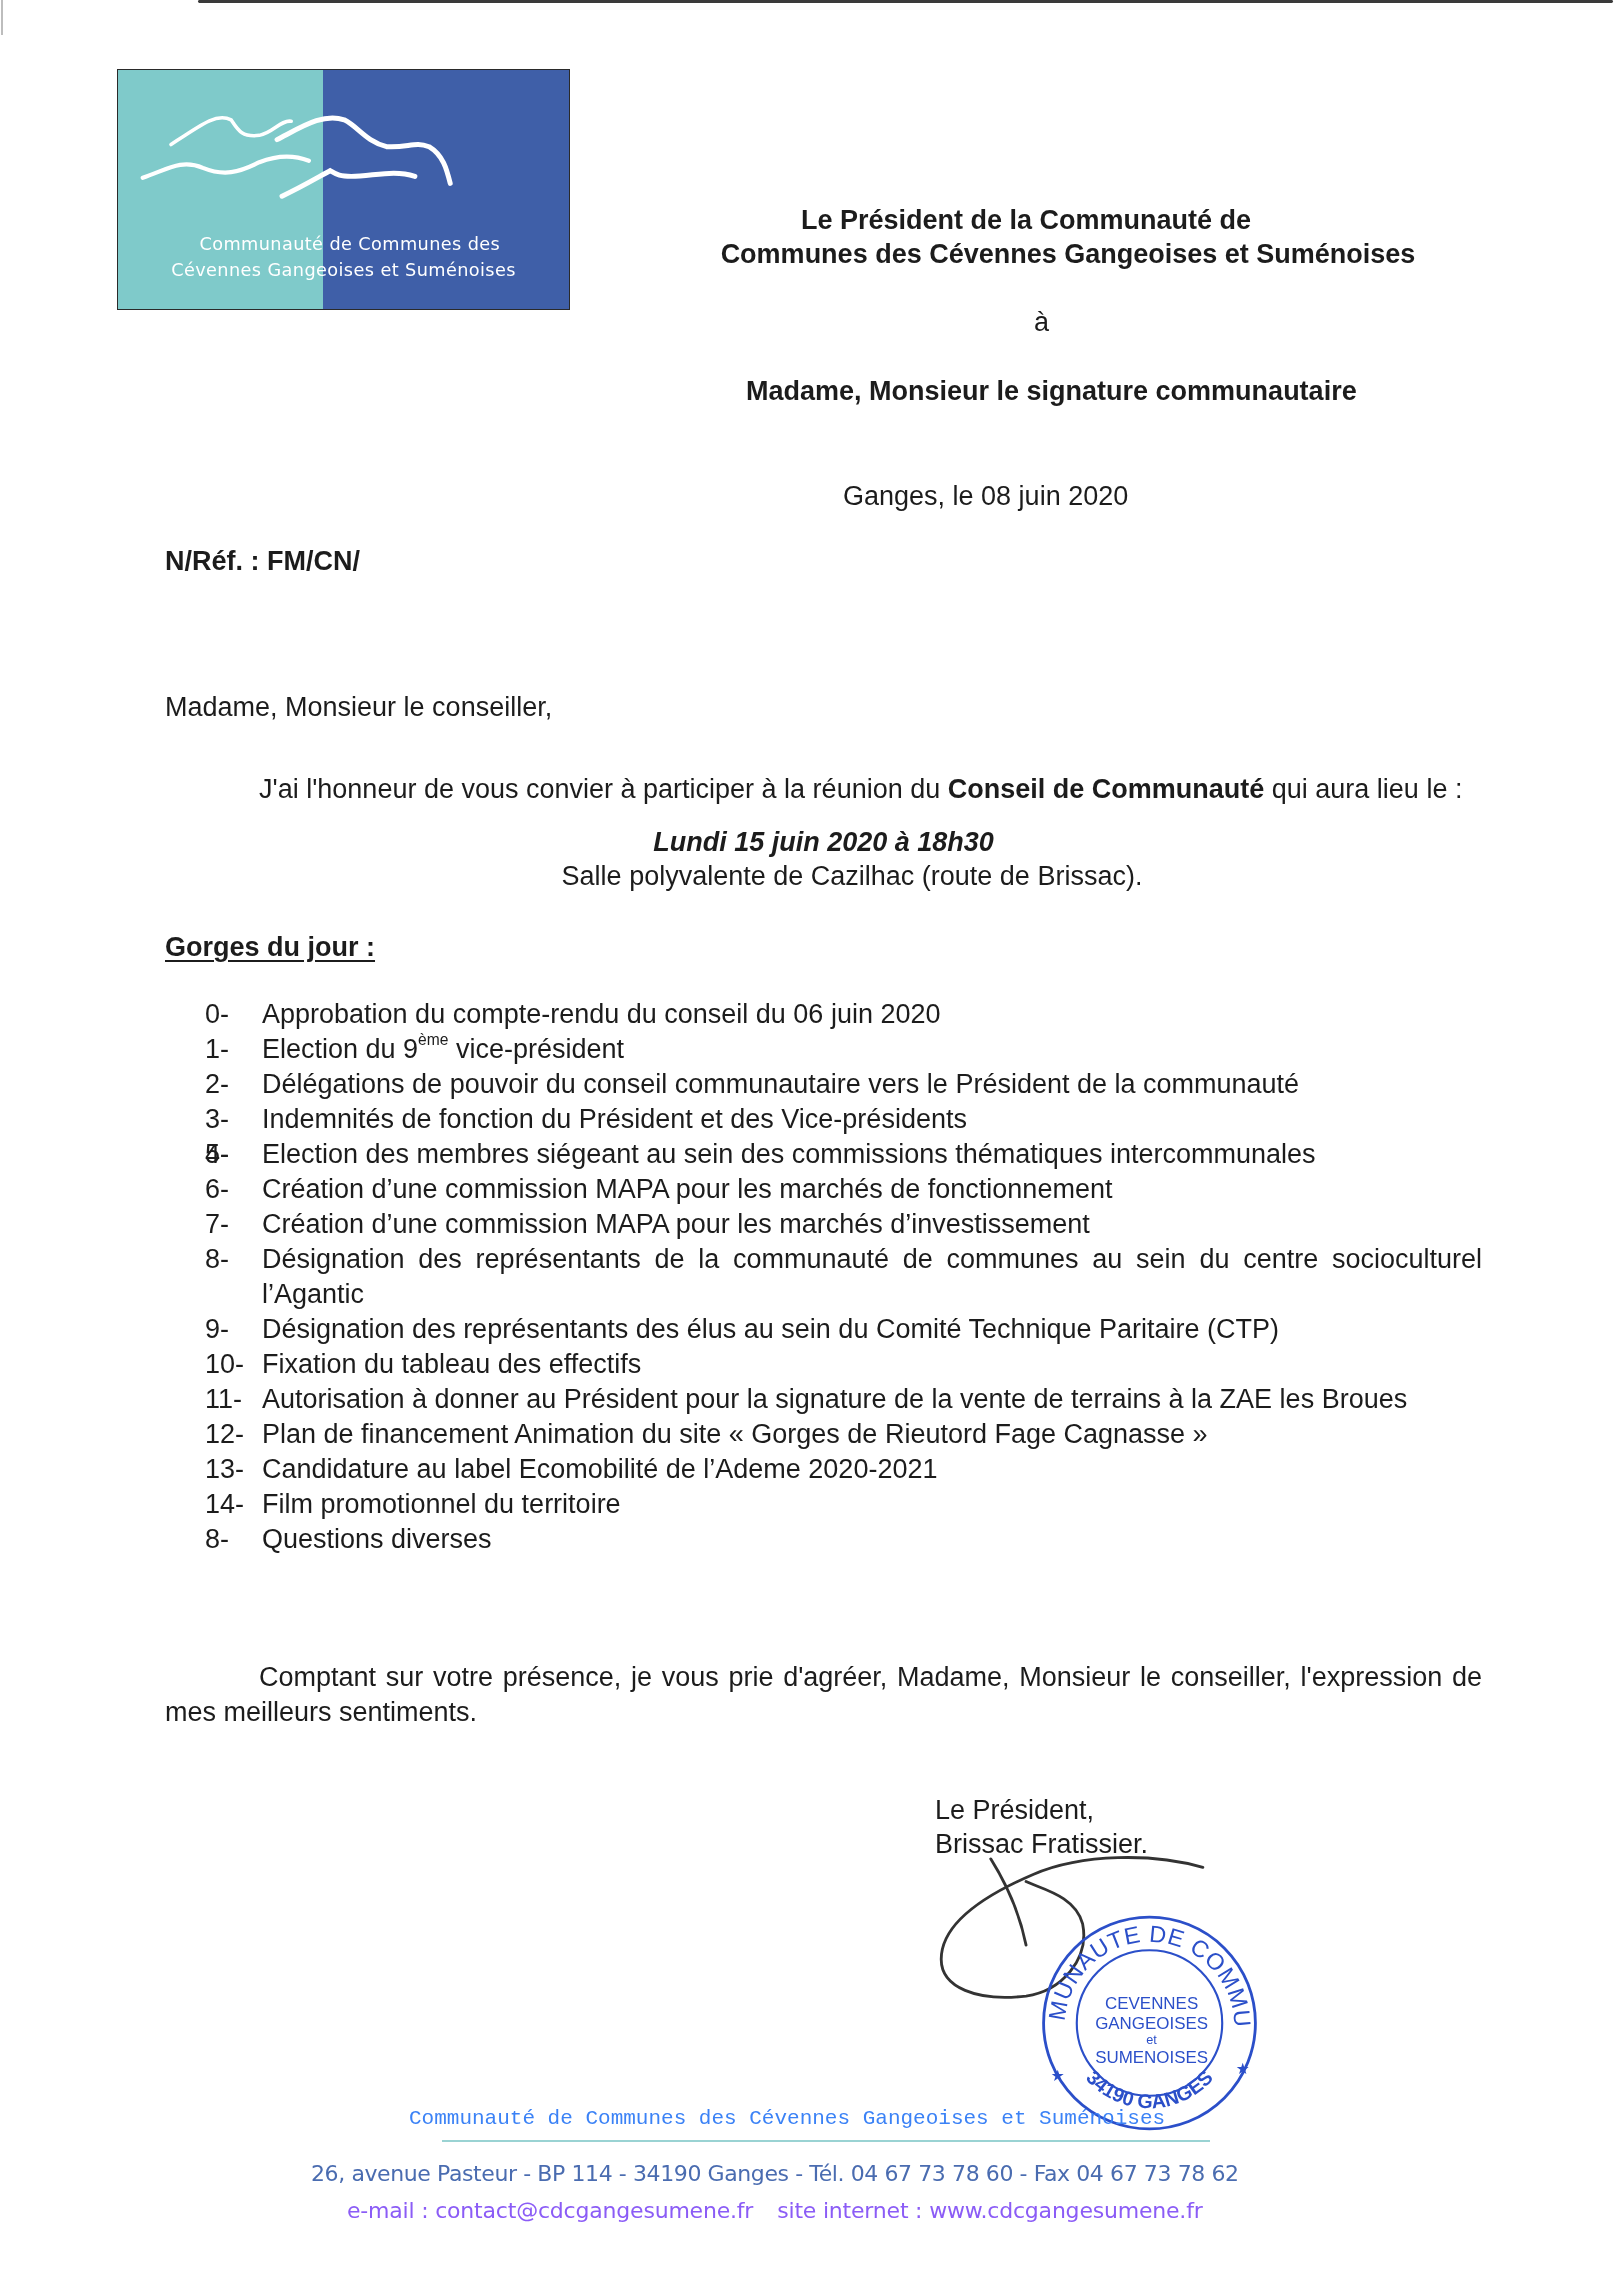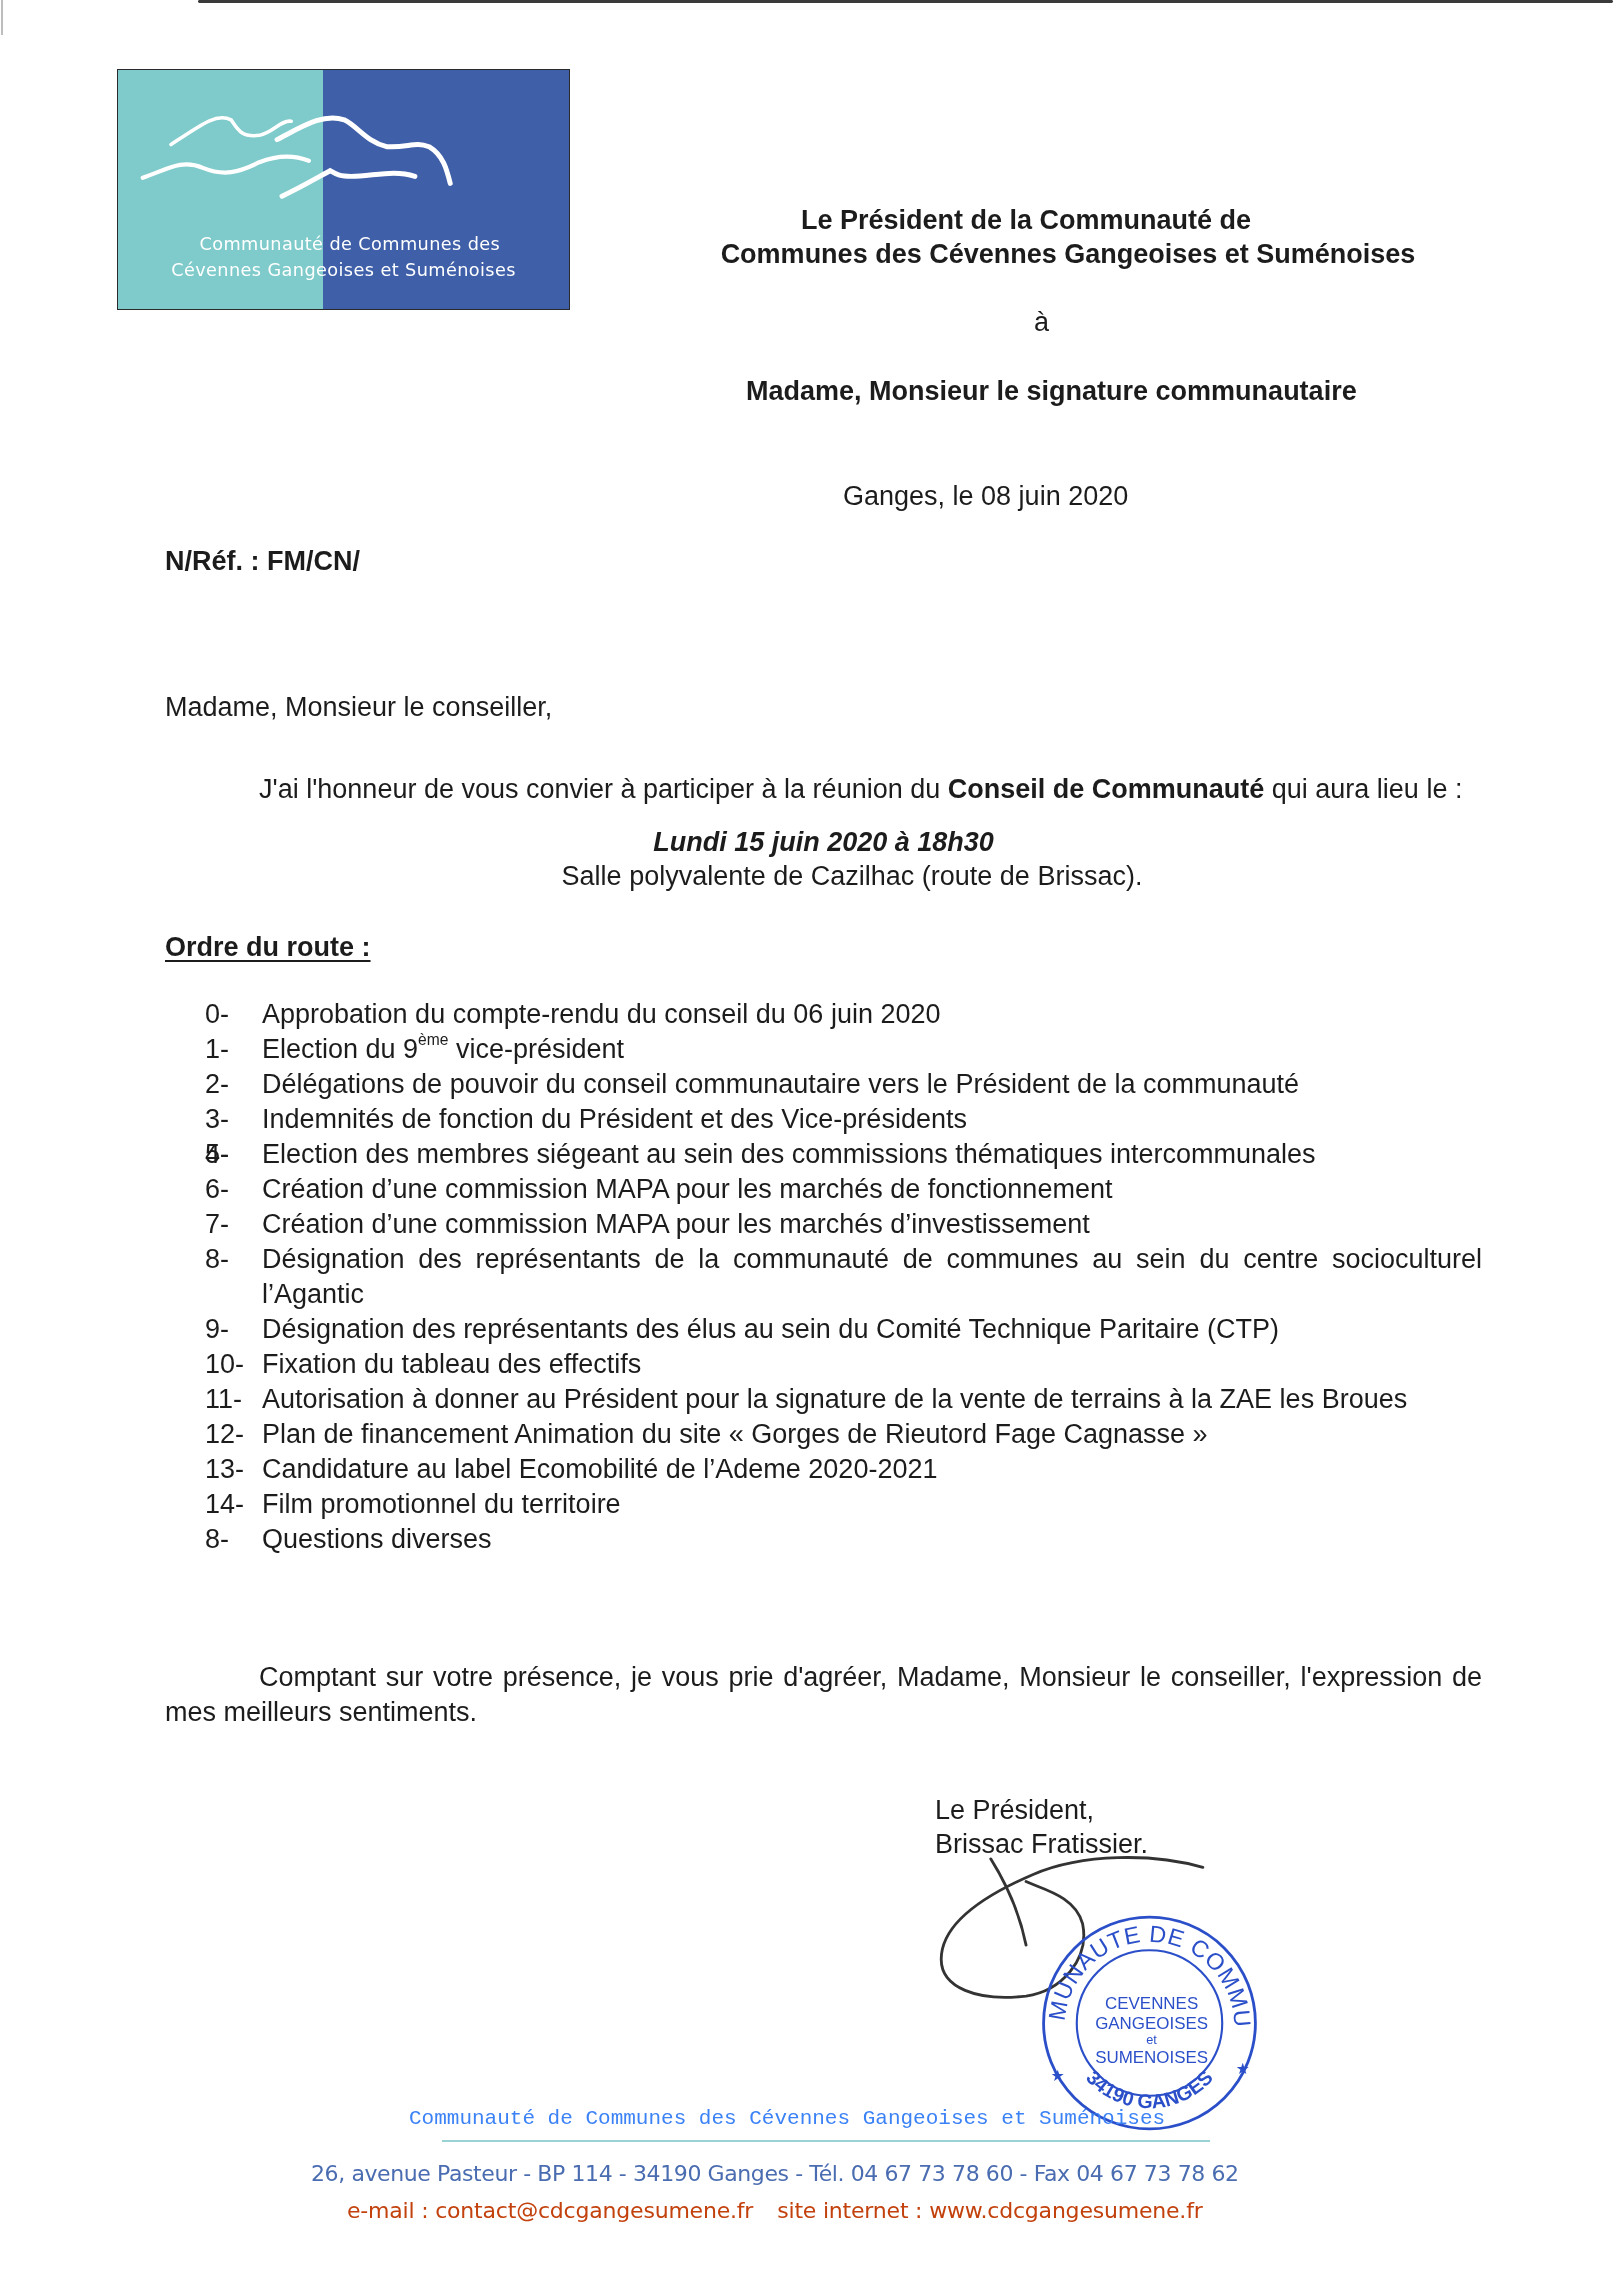--- a/index.html
+++ b/index.html
@@ -46,21 +46,21 @@
     .sign { position: absolute; left: 935px; font-size: 27px; }
     .sign1 { top: 1795px; }
     .sign2 { top: 1829px; }
 
     .signature { position: absolute; left: 920px; top: 1839px; }
     .stamp { position: absolute; left: 1029px; top: 1903px; width: 241px; height: 233px; }
 
     .footer-name { position: absolute; left: 409px; top: 2107px; font-family: Liberation Mono, monospace; font-size: 21px; color: #3b82f6; }
     .footer-rule { position: absolute; left: 442px; top: 2140px; width: 768px; height: 2.1px; background: #9ad3d3; }
     .footer-addr { position: absolute; left: 311px; top: 2161px; font-family: "DejaVu Sans", sans-serif; font-size: 22px; color: #4a6cb0; letter-spacing: -0.4px; }
-    .footer-contact { position: absolute; left: 347px; top: 2198px; font-family: "DejaVu Sans", sans-serif; font-size: 22px; color: #c2410c; letter-spacing: -0.2px; }
+    .footer-contact { position: absolute; left: 347px; top: 2198px; font-family: "DejaVu Sans", sans-serif; font-size: 22px; color: #8b5cf6; letter-spacing: -0.2px; }
     .footer-contact .gap { display: inline-block; width: 24px; }
   </style>
 </head>
 <body>
 
 <div class="topline"></div>
 <div class="leftline"></div>
 
 <div class="logo">
   <div class="left"></div>
@@ -79,21 +79,21 @@
 <div class="hdr hdr2">Communes des Cévennes Gangeoises et Suménoises</div>
 <div class="a">à</div>
 <div class="madame">Madame, Monsieur le signature communautaire</div>
 <div class="date">Ganges, le 08 juin 2020</div>
 <div class="ref">N/Réf. : FM/CN/</div>
 
 <div class="body-text salut">Madame, Monsieur le conseiller,</div>
 <div class="body-text intro"><span>J'ai l'honneur de vous convier à participer à la réunion du </span><b>Conseil de Communauté</b><span> qui aura lieu le :</span></div>
 <div class="body-text when when1">Lundi 15 juin 2020 à 18h30</div>
 <div class="body-text when when2">Salle polyvalente de Cazilhac (route de Brissac).</div>
-<div class="body-text odj">Ordre du route :</div>
+<div class="body-text odj">Gorges du jour :</div>
 
 <ul class="agenda">
   <li><span class="num">0-</span><span>Approbation du compte-rendu du conseil du 06 juin 2020</span></li>
   <li><span class="num">1-</span><span>Election du 9</span><sup>ème</sup><span> vice-président</span></li>
   <li><span class="num">2-</span><span>Délégations de pouvoir du conseil communautaire vers le Président de la communauté</span></li>
   <li><span class="num">3-</span><span>Indemnités de fonction du Président et des Vice-présidents</span></li>
   <li><span class="num">4-</span></li>
   <li><span class="num">5-</span><span>Election des membres siégeant au sein des commissions thématiques intercommunales</span></li>
   <li><span class="num">6-</span><span>Création d’une commission MAPA pour les marchés de fonctionnement</span></li>
   <li><span class="num">7-</span><span>Création d’une commission MAPA pour les marchés d’investissement</span></li>

